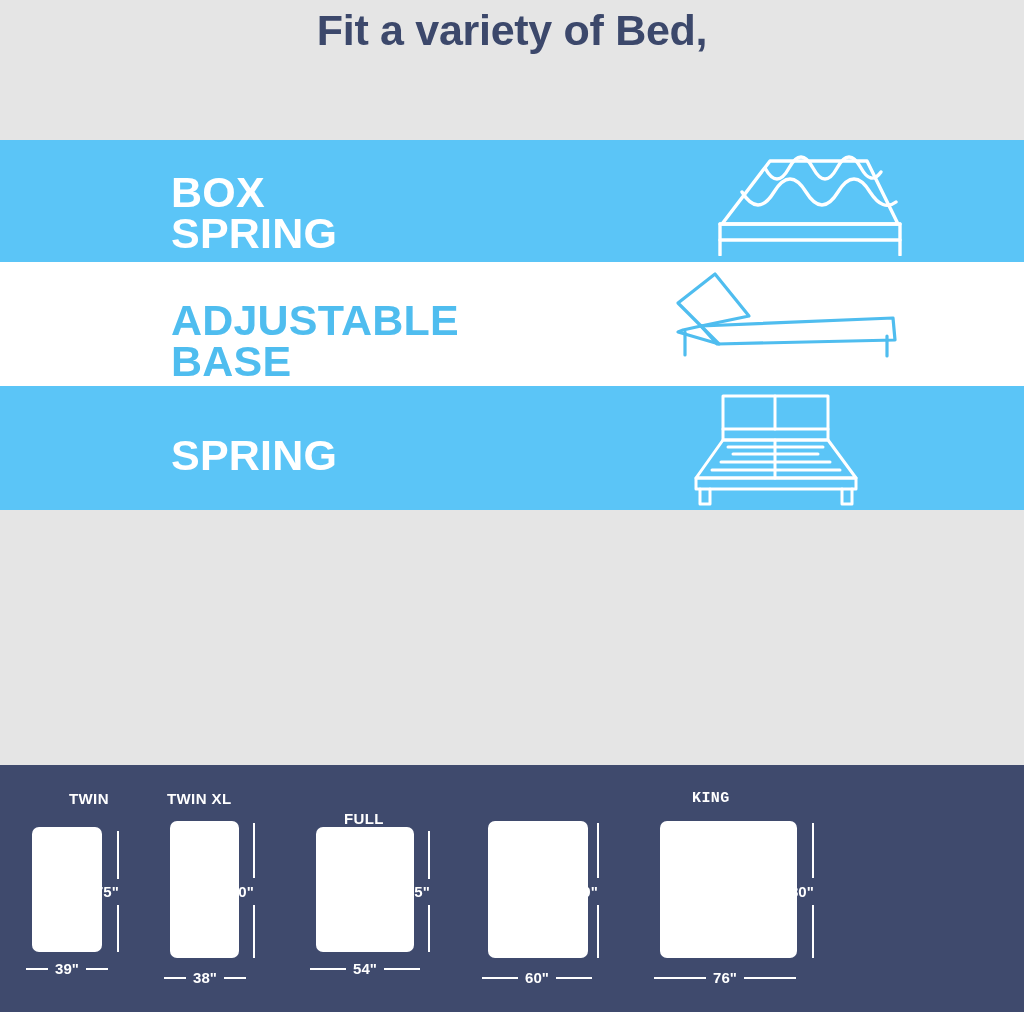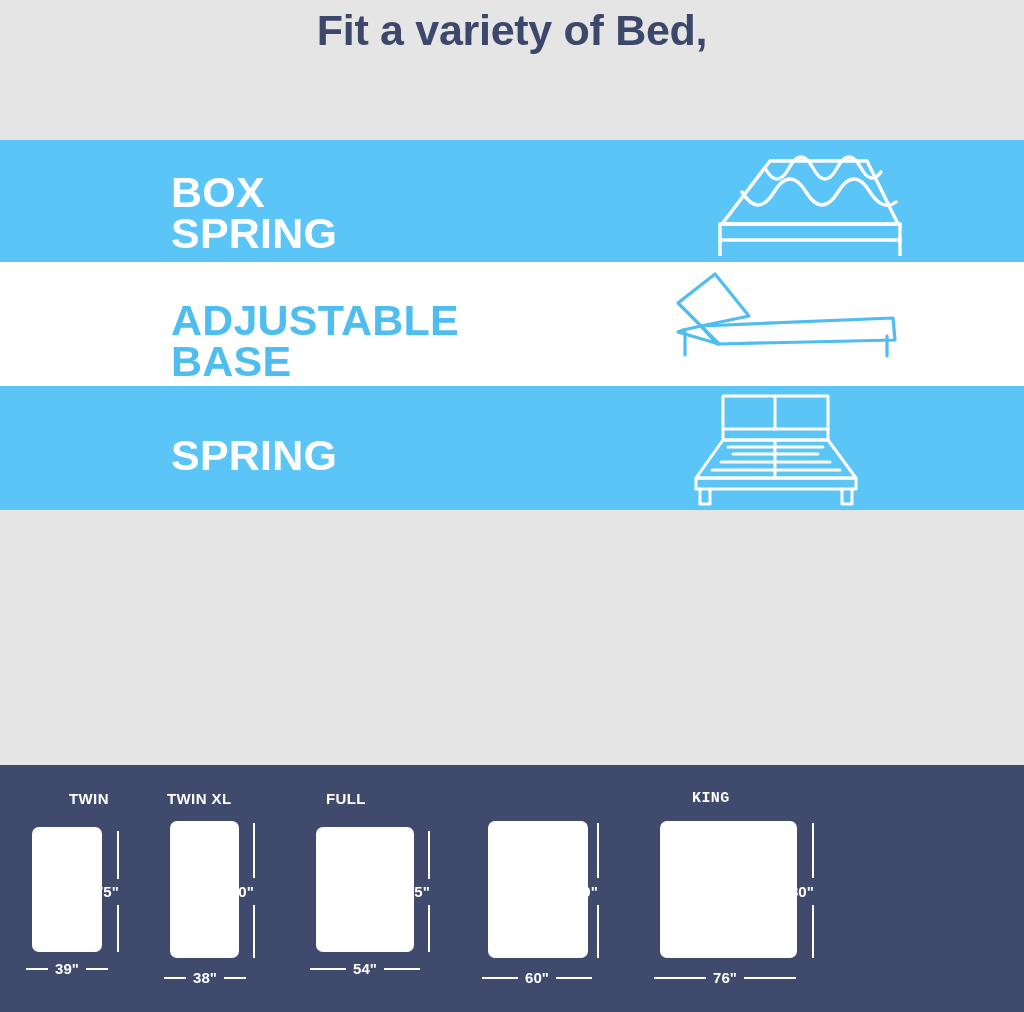--- a/index.html
+++ b/index.html
@@ -221,21 +221,21 @@
       <div class="mattress" style="left:10px; top:56px; width:69px; height:137px;"></div>
       <div class="dim-v-line" style="left:93px; top:58px; height:55px;"></div>
       <div class="dim-v-text" style="left:70px; top:118px;">80"</div>
       <div class="dim-v-line" style="left:93px; top:140px; height:53px;"></div>
       <div class="dim-h-line" style="left:4px; top:212px; width:22px;"></div>
       <div class="dim-h-text" style="left:28px; top:204px; width:34px;">38"</div>
       <div class="dim-h-line" style="left:64px; top:212px; width:22px;"></div>
     </div>
 
     <div class="size-cell" style="left:310px; width:180px;">
-      <div class="size-name" style="left:16px;">FULL</div>
+      <div class="size-name" style="left:34px;margin-top:20px;">FULL</div>
       <div class="mattress" style="left:6px; top:62px; width:98px; height:125px;"></div>
       <div class="dim-v-line" style="left:118px; top:66px; height:48px;"></div>
       <div class="dim-v-text" style="left:96px; top:118px;">75"</div>
       <div class="dim-v-line" style="left:118px; top:140px; height:47px;"></div>
       <div class="dim-h-line" style="left:0px; top:203px; width:36px;"></div>
       <div class="dim-h-text" style="left:38px; top:195px; width:34px;">54"</div>
       <div class="dim-h-line" style="left:74px; top:203px; width:36px;"></div>
     </div>
 
     <div class="size-cell" style="left:470px; width:200px;">

